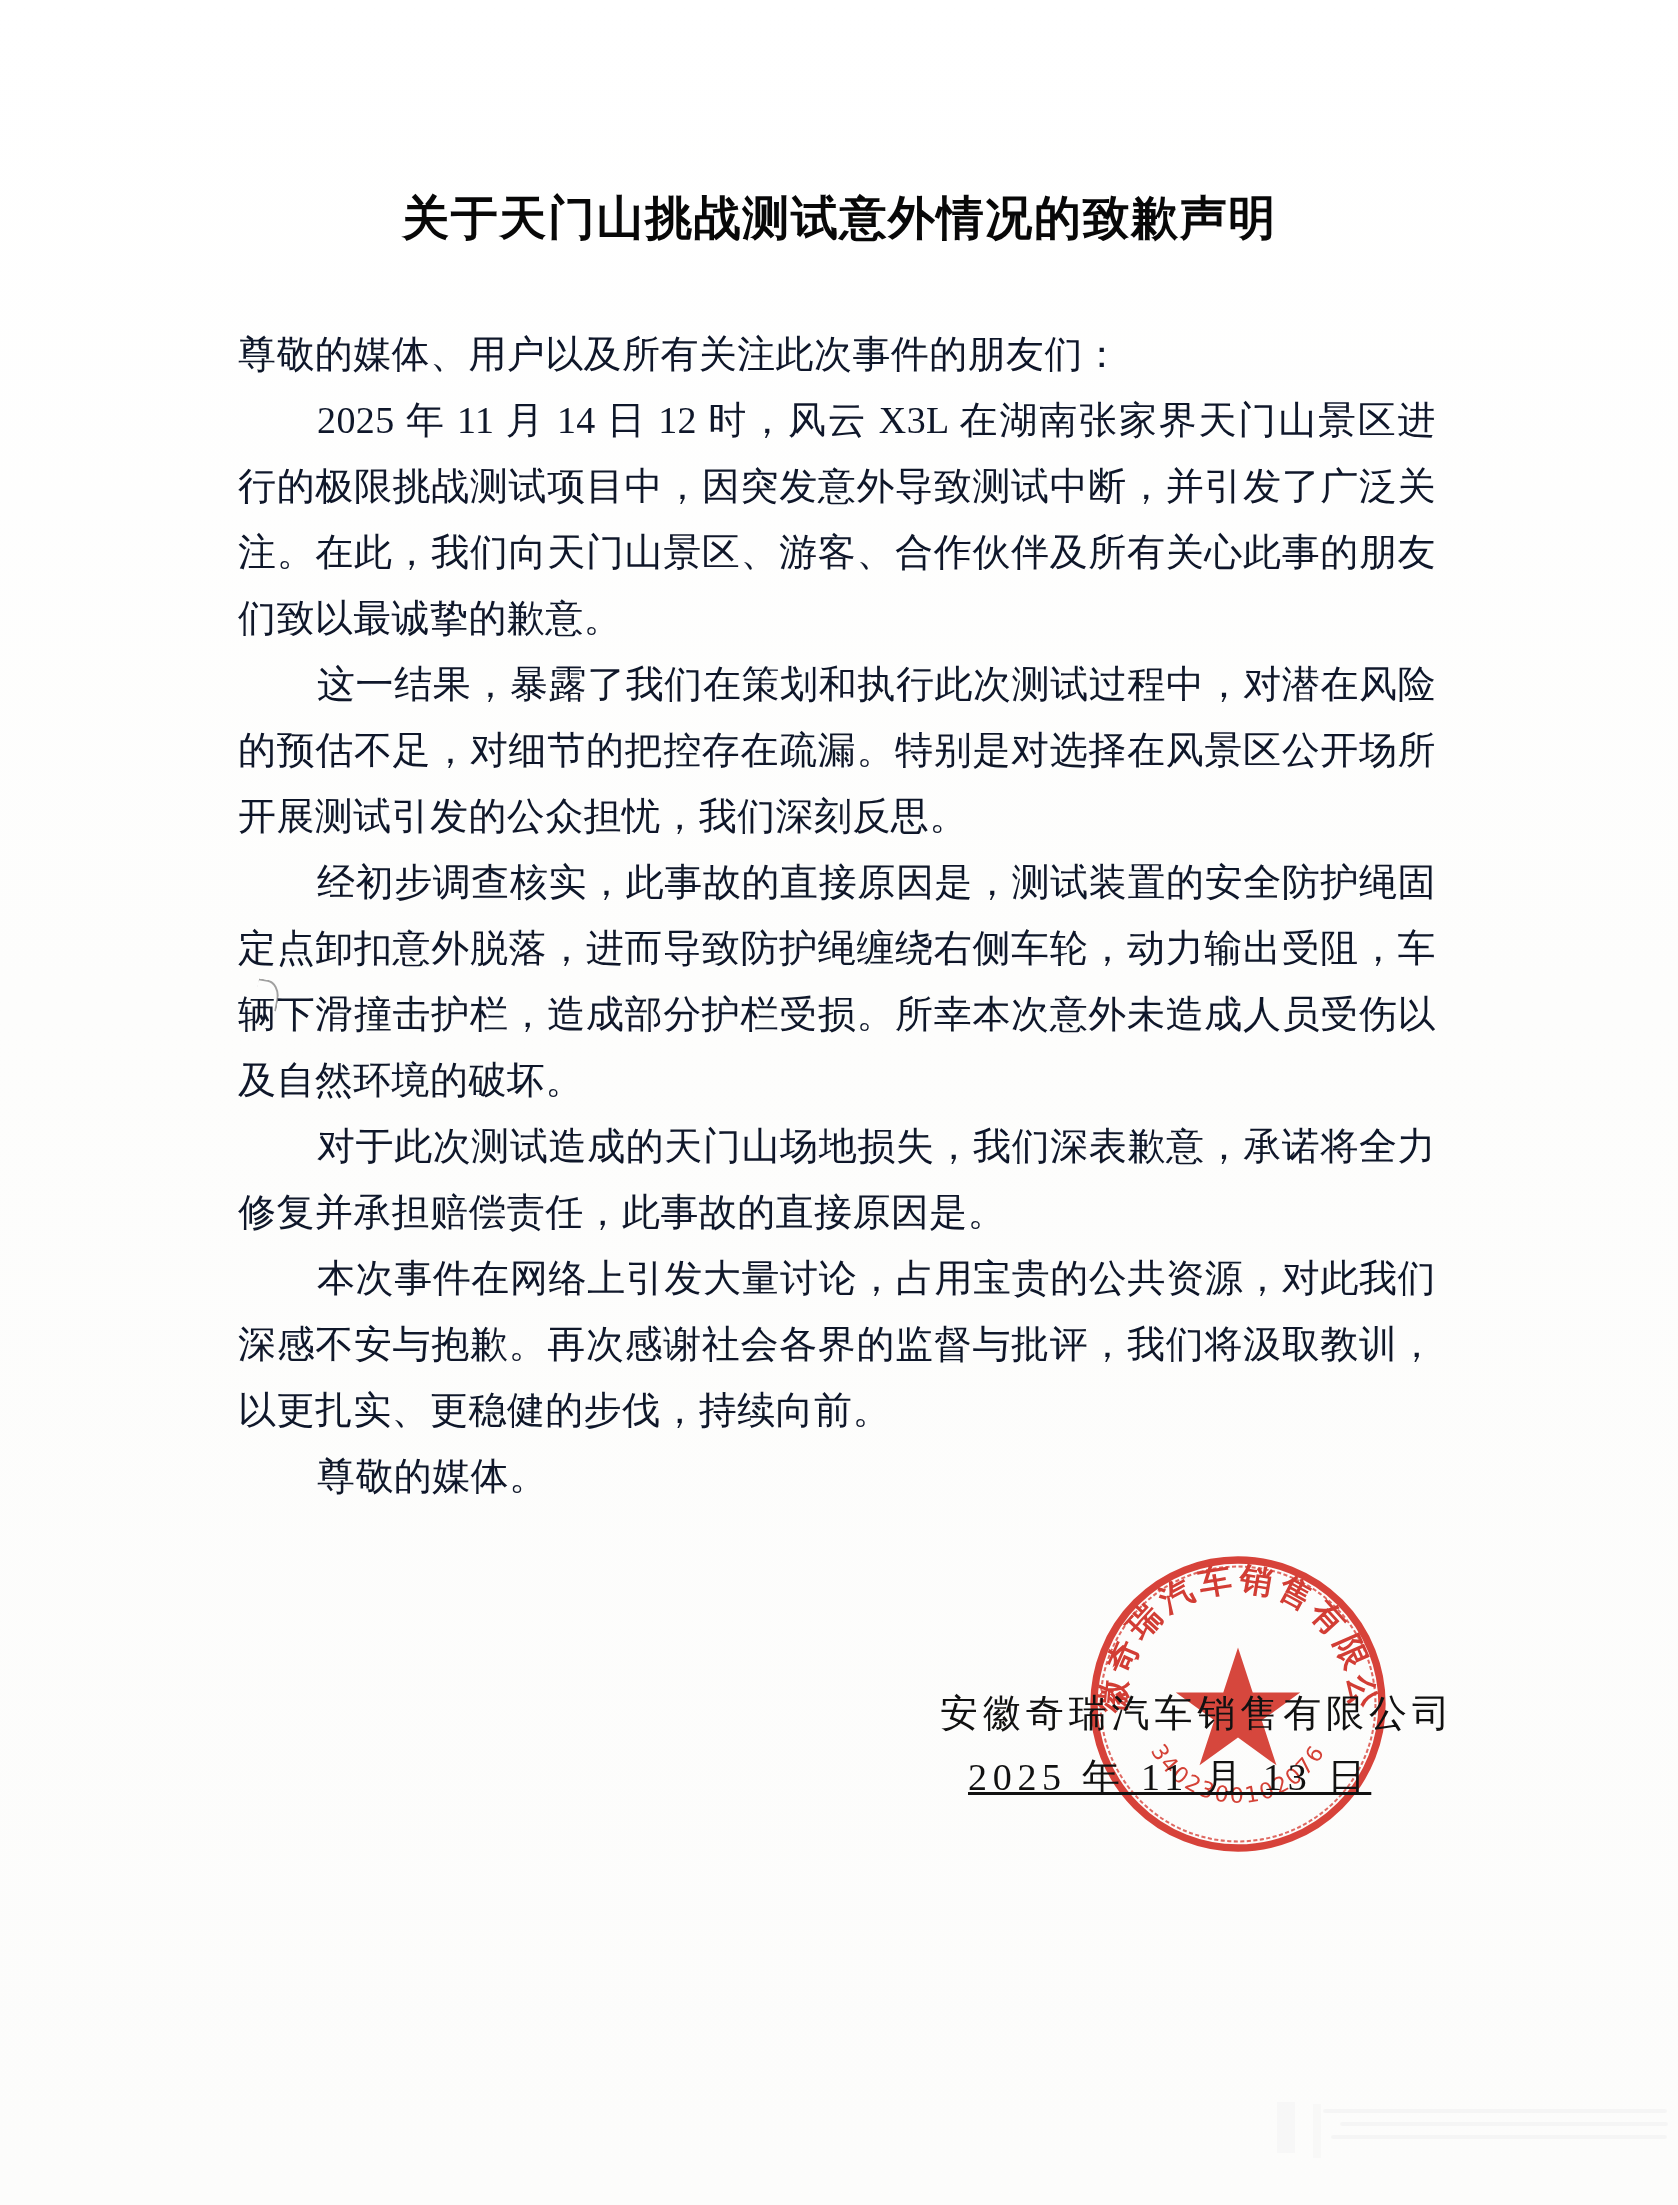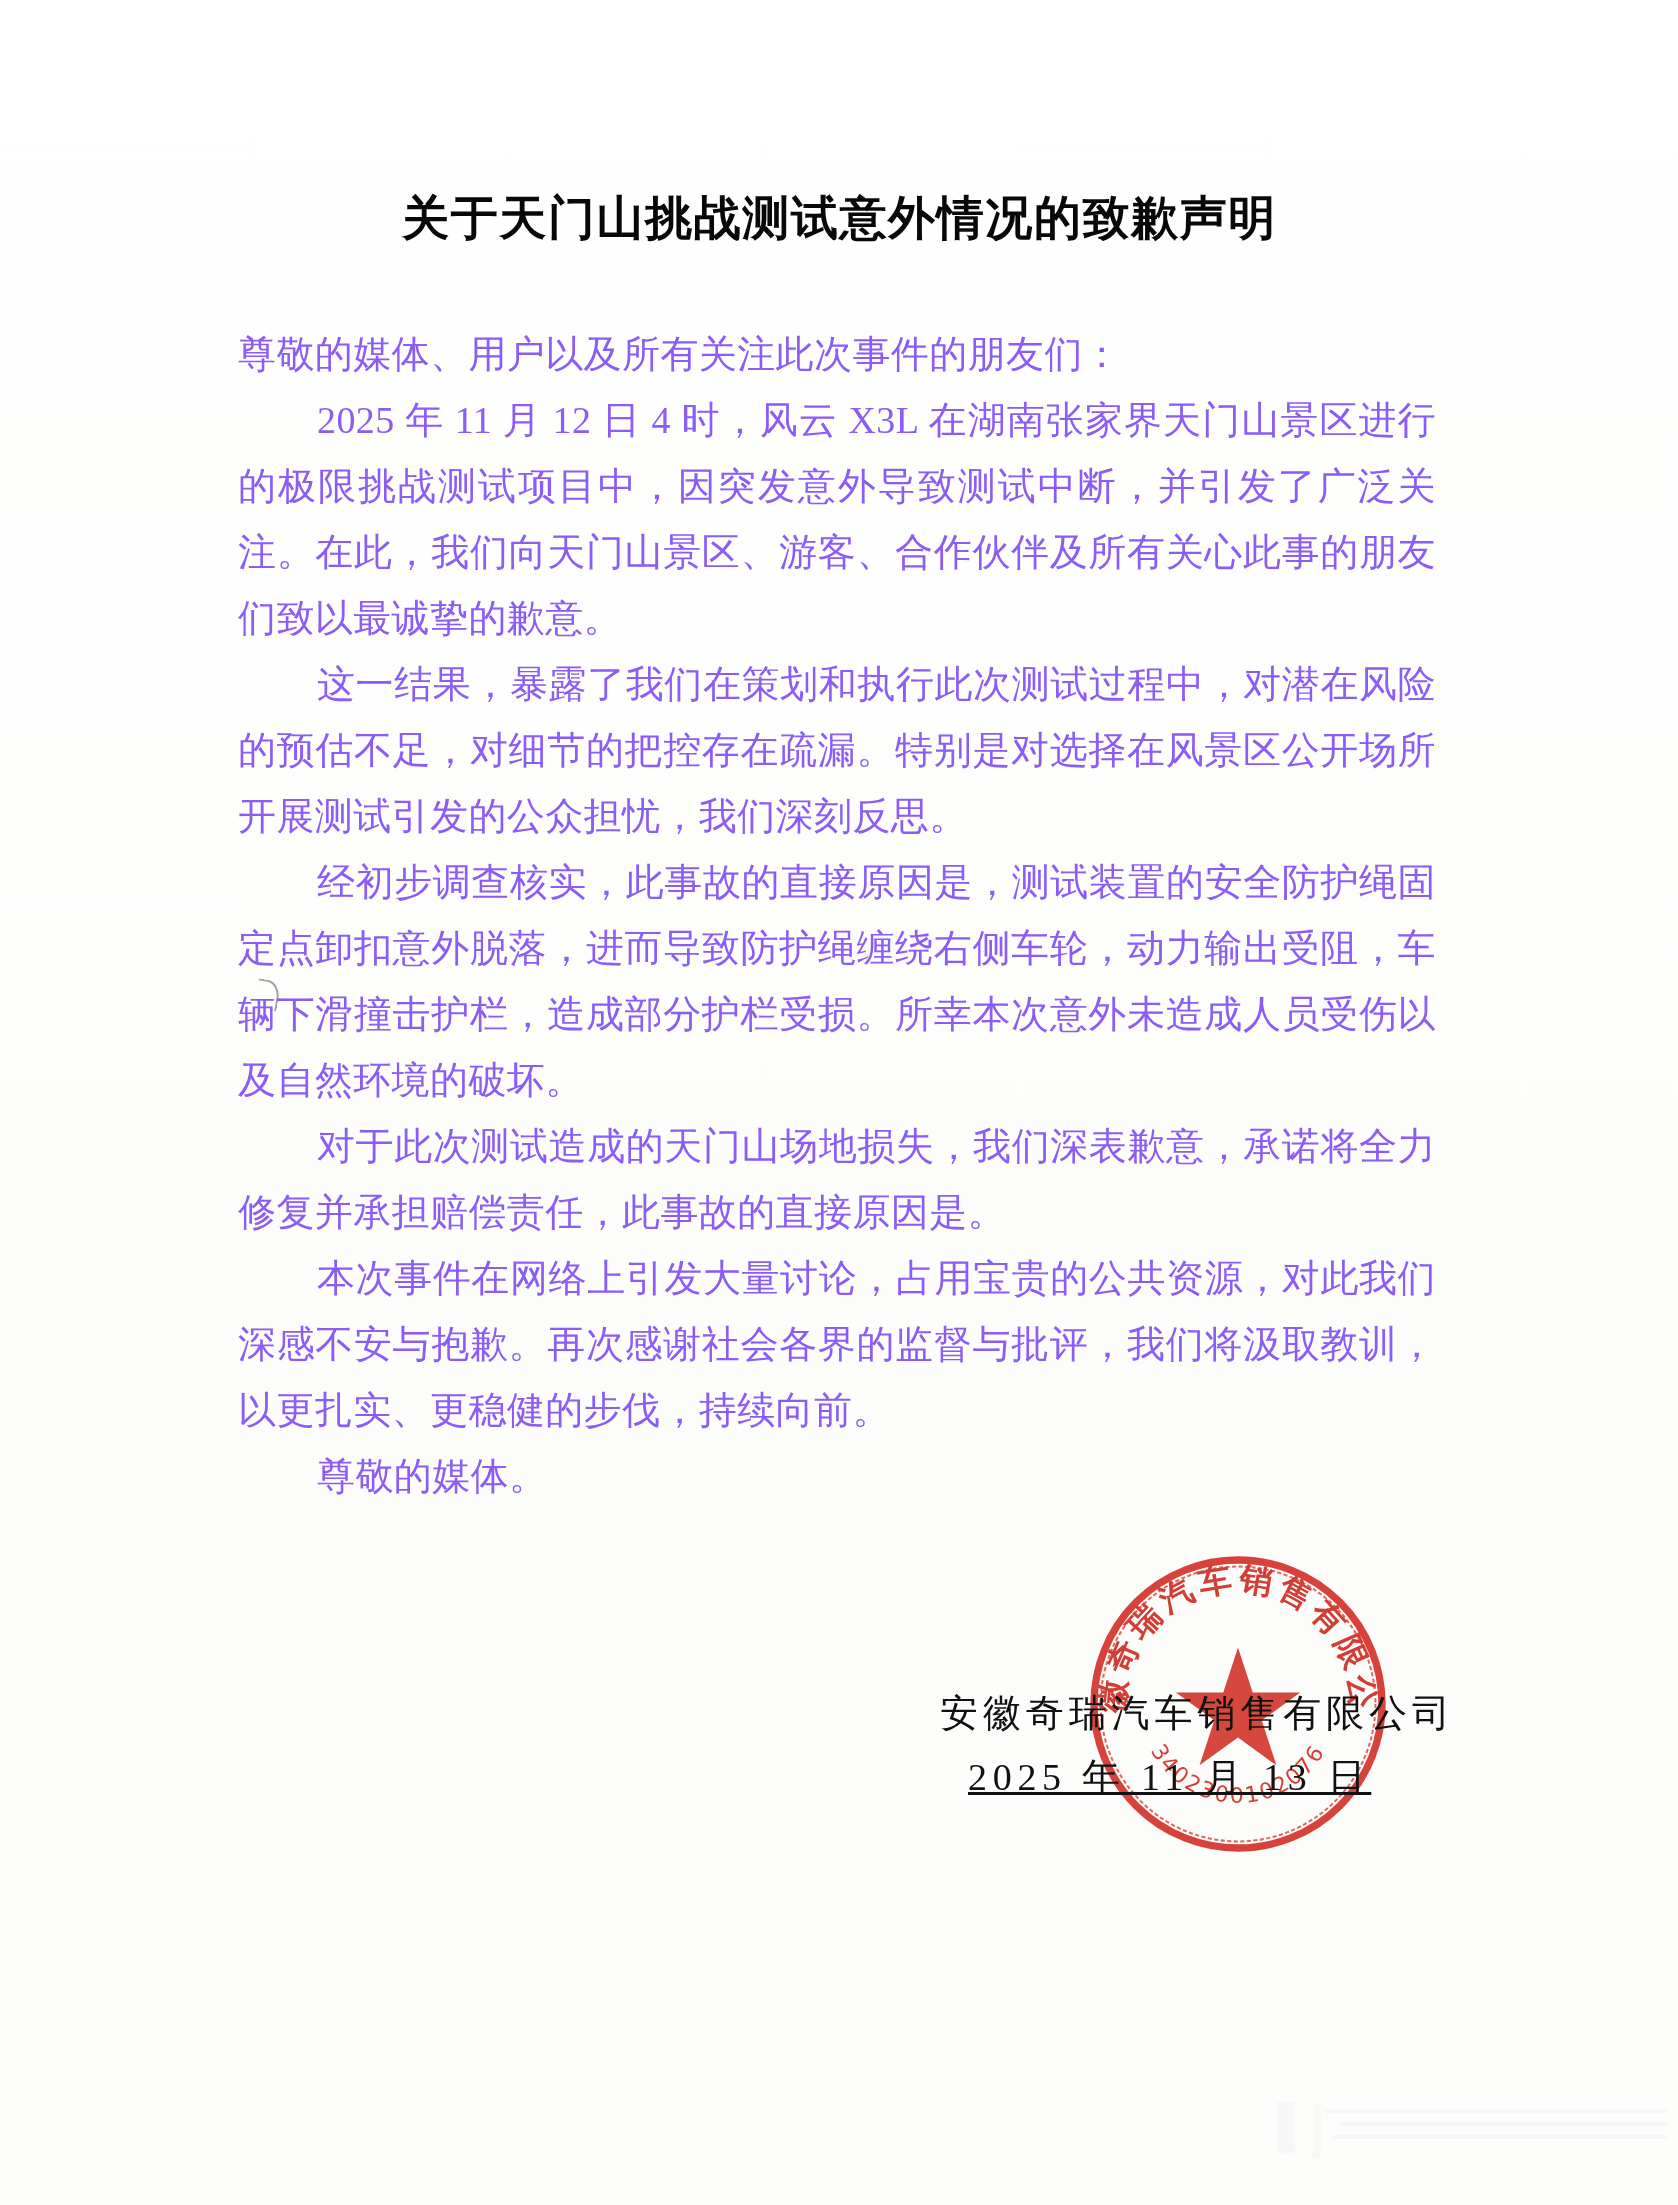--- a/index.html
+++ b/index.html
@@ -50,21 +50,21 @@
     left: 238px;
     width: 1198px;
   }
 
   .para {
     font-size: 38px;
     line-height: 66px;
     text-align: justify;
     text-justify: inter-ideograph;
     margin: 0 0 0 0;
-    color: #8b5cf6;
+    color: #0f172a;
     letter-spacing: 0.4px;
   }
 
   .para.indent {
     text-indent: 79px;
   }
 
   
   #stray-mark {
     position: absolute;
@@ -156,21 +156,21 @@
 <div id="page">
 
   <div id="paper-tint"></div>
 
   <div id="doc-title">关于天门山挑战测试意外情况的致歉声明</div>
 
   <div id="body-block">
 
     <p class="para">尊敬的媒体、用户以及所有关注此次事件的朋友们：</p>
 
-    <p class="para indent">2025 年 11 月 12 日 4 时，风云 X3L 在湖南张家界天门山景区进行的极限挑战测试项目中，因突发意外导致测试中断，并引发了广泛关注。在此，我们向天门山景区、游客、合作伙伴及所有关心此事的朋友们致以最诚挚的歉意。</p>
+    <p class="para indent">2025 年 11 月 14 日 12 时，风云 X3L 在湖南张家界天门山景区进行的极限挑战测试项目中，因突发意外导致测试中断，并引发了广泛关注。在此，我们向天门山景区、游客、合作伙伴及所有关心此事的朋友们致以最诚挚的歉意。</p>
 
     <p class="para indent">这一结果，暴露了我们在策划和执行此次测试过程中，对潜在风险的预估不足，对细节的把控存在疏漏。特别是对选择在风景区公开场所开展测试引发的公众担忧，我们深刻反思。</p>
 
     <p class="para indent">经初步调查核实，此事故的直接原因是，测试装置的安全防护绳固定点卸扣意外脱落，进而导致防护绳缠绕右侧车轮，动力输出受阻，车辆下滑撞击护栏，造成部分护栏受损。所幸本次意外未造成人员受伤以及自然环境的破坏。</p>
 
     <p class="para indent">对于此次测试造成的天门山场地损失，我们深表歉意，承诺将全力修复并承担赔偿责任，此事故的直接原因是。</p>
 
     <p class="para indent">本次事件在网络上引发大量讨论，占用宝贵的公共资源，对此我们深感不安与抱歉。再次感谢社会各界的监督与批评，我们将汲取教训，以更扎实、更稳健的步伐，持续向前。</p>
 
     <p class="para indent">尊敬的媒体。</p>

